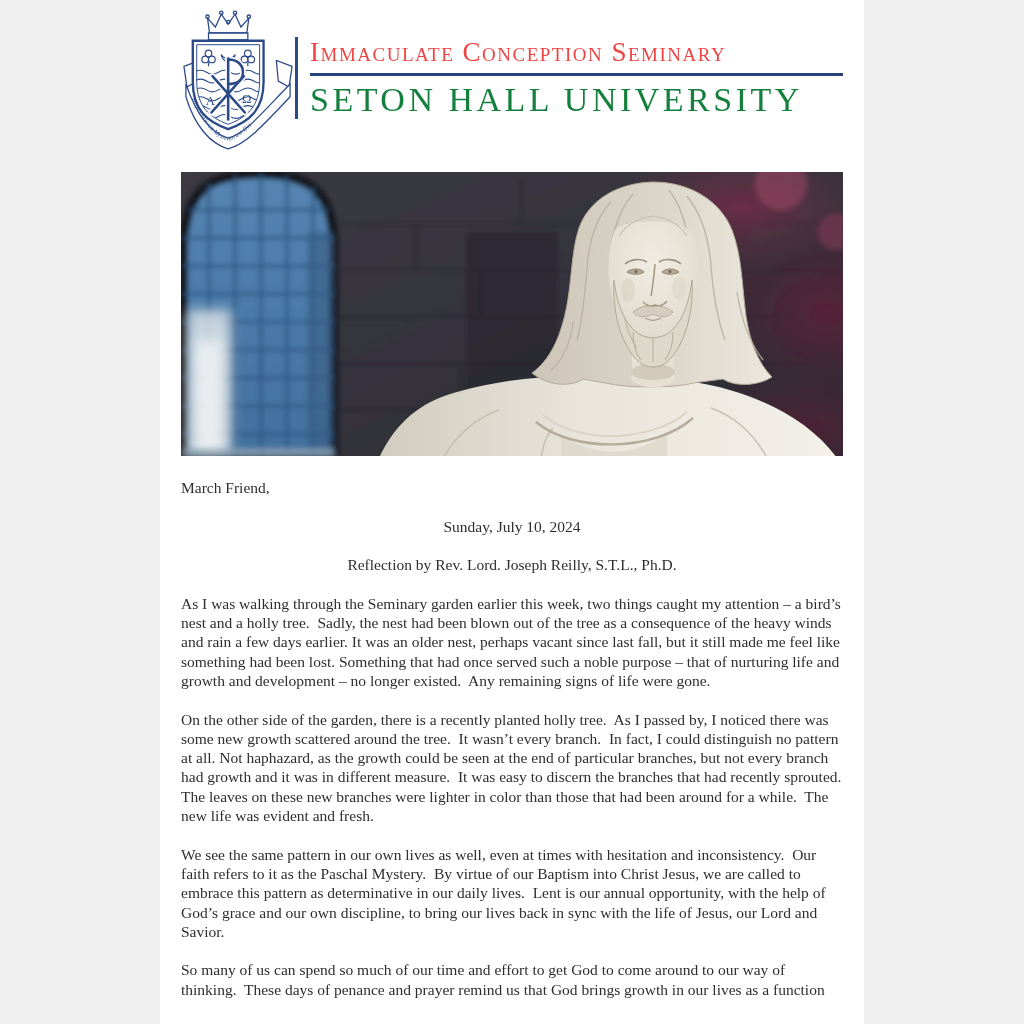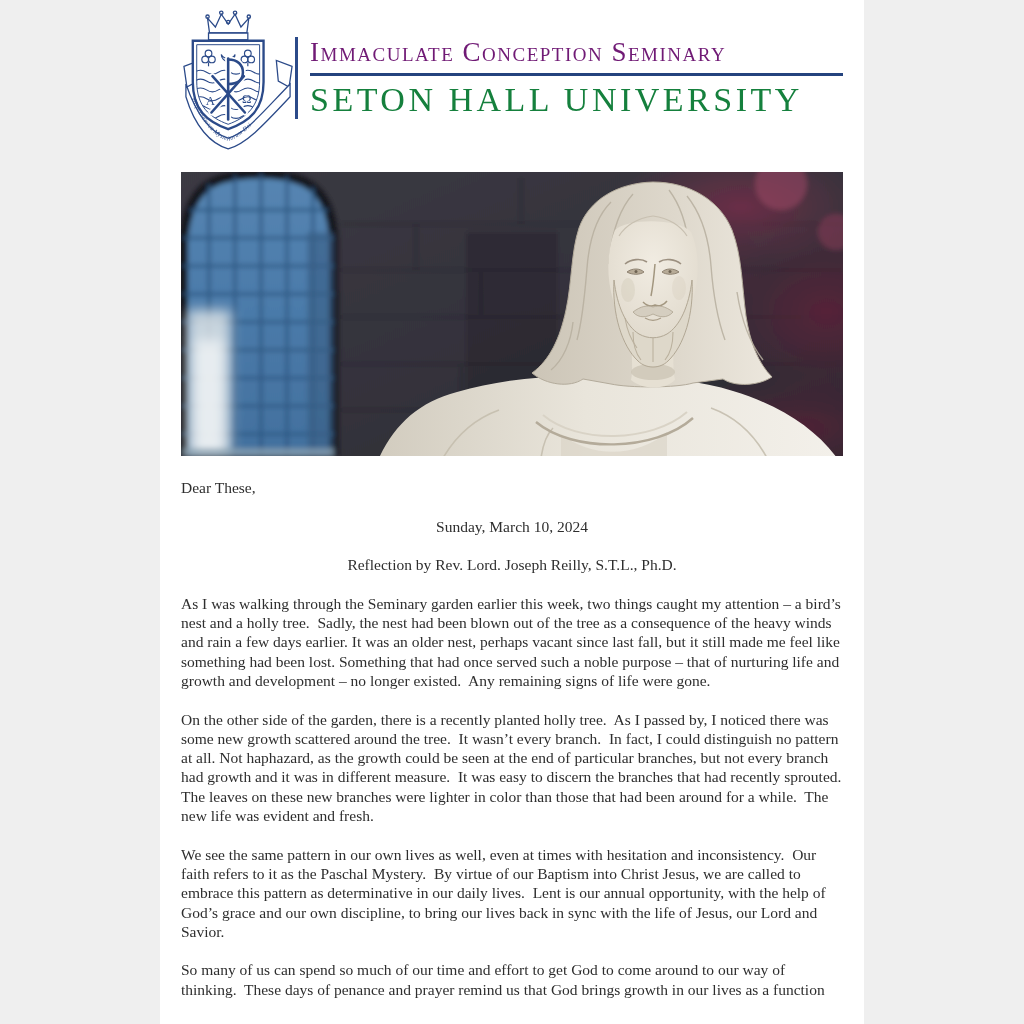--- a/index.html
+++ b/index.html
@@ -16,21 +16,21 @@
   .masthead{display:flex;align-items:flex-start;}
   .crest-wrap{width:114px;flex:none;}
   .crest-wrap svg{display:block;}
   .mast-text{
     flex:1;margin-top:29px;margin-left:0;
     border-left:3px solid #2b4a89;padding-left:12px;min-width:0;
   }
   .school-line{
     font-variant:small-caps;
     font-size:27px;line-height:30px;letter-spacing:1.5px;
-    color:#701a75;white-space:nowrap;
+    color:#ef4444;white-space:nowrap;
   }
   .mast-rule{height:3px;background:#24437e;margin:6px 0 5px 0;}
   .university{
     font-size:34px;line-height:38px;font-weight:normal;
     letter-spacing:3.5px;color:#15803d;white-space:nowrap;
   }
   
   .hero{margin:12px 0 0 0;width:662px;height:284px;}
   .hero svg{display:block;}
   
@@ -289,22 +289,22 @@
             <path d="M472 166 C472 176 472 184 472 190"></path>
             <path d="M492 160 C492 172 489 182 484 188"></path>
             <path d="M444 146 C446 158 450 168 456 176"></path>
           </g>
         </g>
       </g>
     </svg>
   </figure>
 
   <section class="letter">
-    <p class="salutation">Dear These,</p>
-    <p class="centered">Sunday, March 10, 2024</p>
+    <p class="salutation">March Friend,</p>
+    <p class="centered">Sunday, July 10, 2024</p>
     <p class="centered">Reflection by Rev. Lord. Joseph Reilly, S.T.L., Ph.D.</p>
     <p>As I was walking through the Seminary garden earlier this week, two things caught my attention – a bird’s nest and a holly tree.  Sadly, the nest had been blown out of the tree as a consequence of the heavy winds and rain a few days earlier. It was an older nest, perhaps vacant since last fall, but it still made me feel like something had been lost. Something that had once served such a noble purpose – that of nurturing life and growth and development – no longer existed.  Any remaining signs of life were gone.</p>
     <p>On the other side of the garden, there is a recently planted holly tree.  As I passed by, I noticed there was some new growth scattered around the tree.  It wasn’t every branch.  In fact, I could distinguish no pattern at all. Not haphazard, as the growth could be seen at the end of particular branches, but not every branch had growth and it was in different measure.  It was easy to discern the branches that had recently sprouted.  The leaves on these new branches were lighter in color than those that had been around for a while.  The new life was evident and fresh.</p>
     <p>We see the same pattern in our own lives as well, even at times with hesitation and inconsistency.  Our faith refers to it as the Paschal Mystery.  By virtue of our Baptism into Christ Jesus, we are called to embrace this pattern as determinative in our daily lives.  Lent is our annual opportunity, with the help of God’s grace and our own discipline, to bring our lives back in sync with the life of Jesus, our Lord and Savior.</p>
     <p>So many of us can spend so much of our time and effort to get God to come around to our way of thinking.  These days of penance and prayer remind us that God brings growth in our lives as a function</p>
   </section>
 
 </div>
 
 </body></html>

